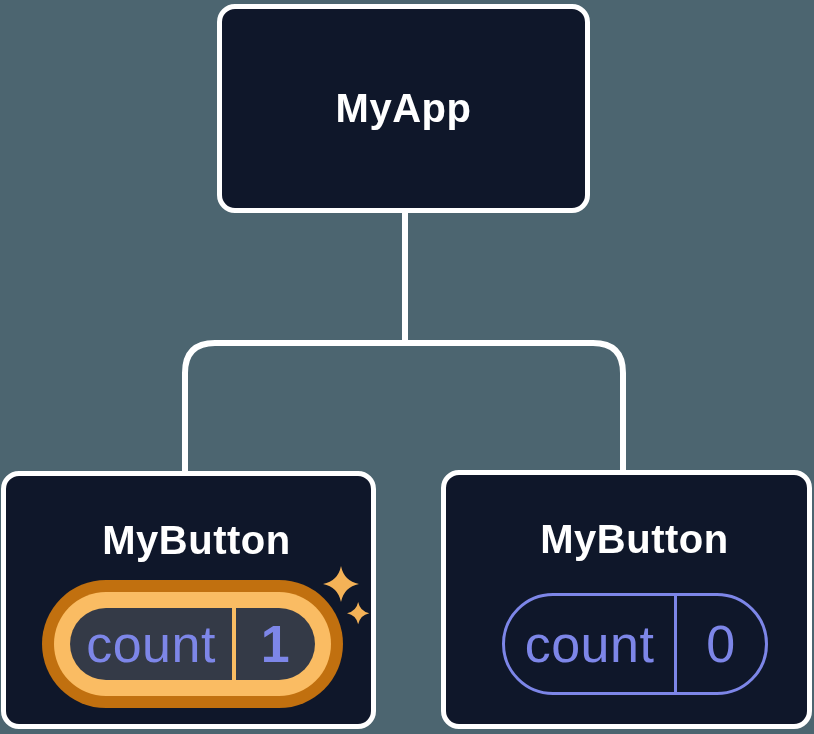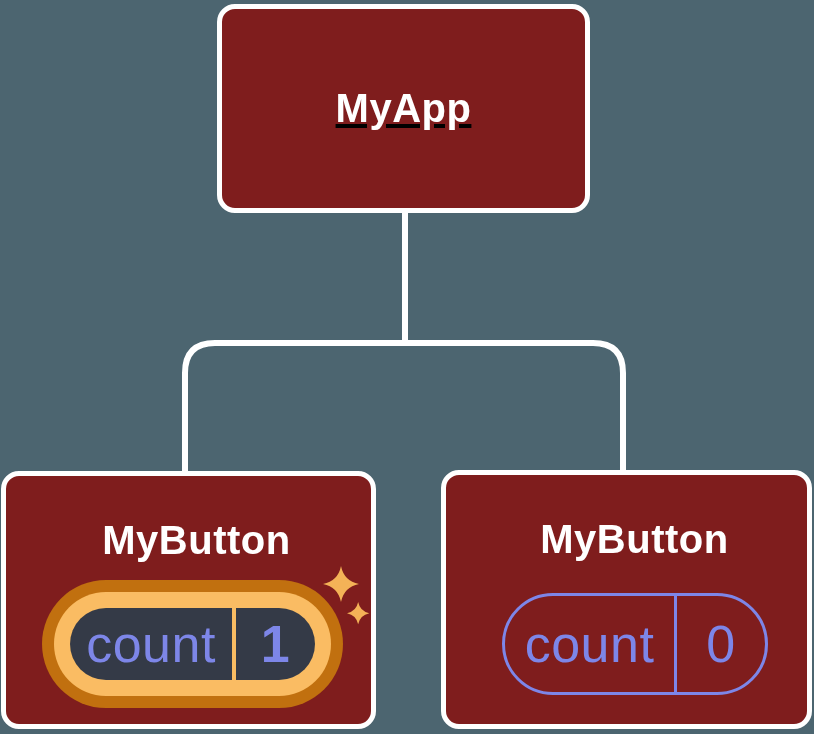--- a/index.html
+++ b/index.html
@@ -20,25 +20,24 @@
   }
   .connector {
     position: absolute;
     left: 0;
     top: 0;
     width: 814px;
     height: 734px;
   }
   .node {
     position: absolute;
-    background: #7f1d1d;
+    background: #0f172a;
     border: 5px solid #ffffff;
     border-radius: 18px;
     box-sizing: border-box;
-    text-decoration: underline;
   }
   .node-root {
     left: 217px;
     top: 4px;
     width: 373px;
     height: 209px;
     display: flex;
     align-items: center;
     justify-content: center;
   }

